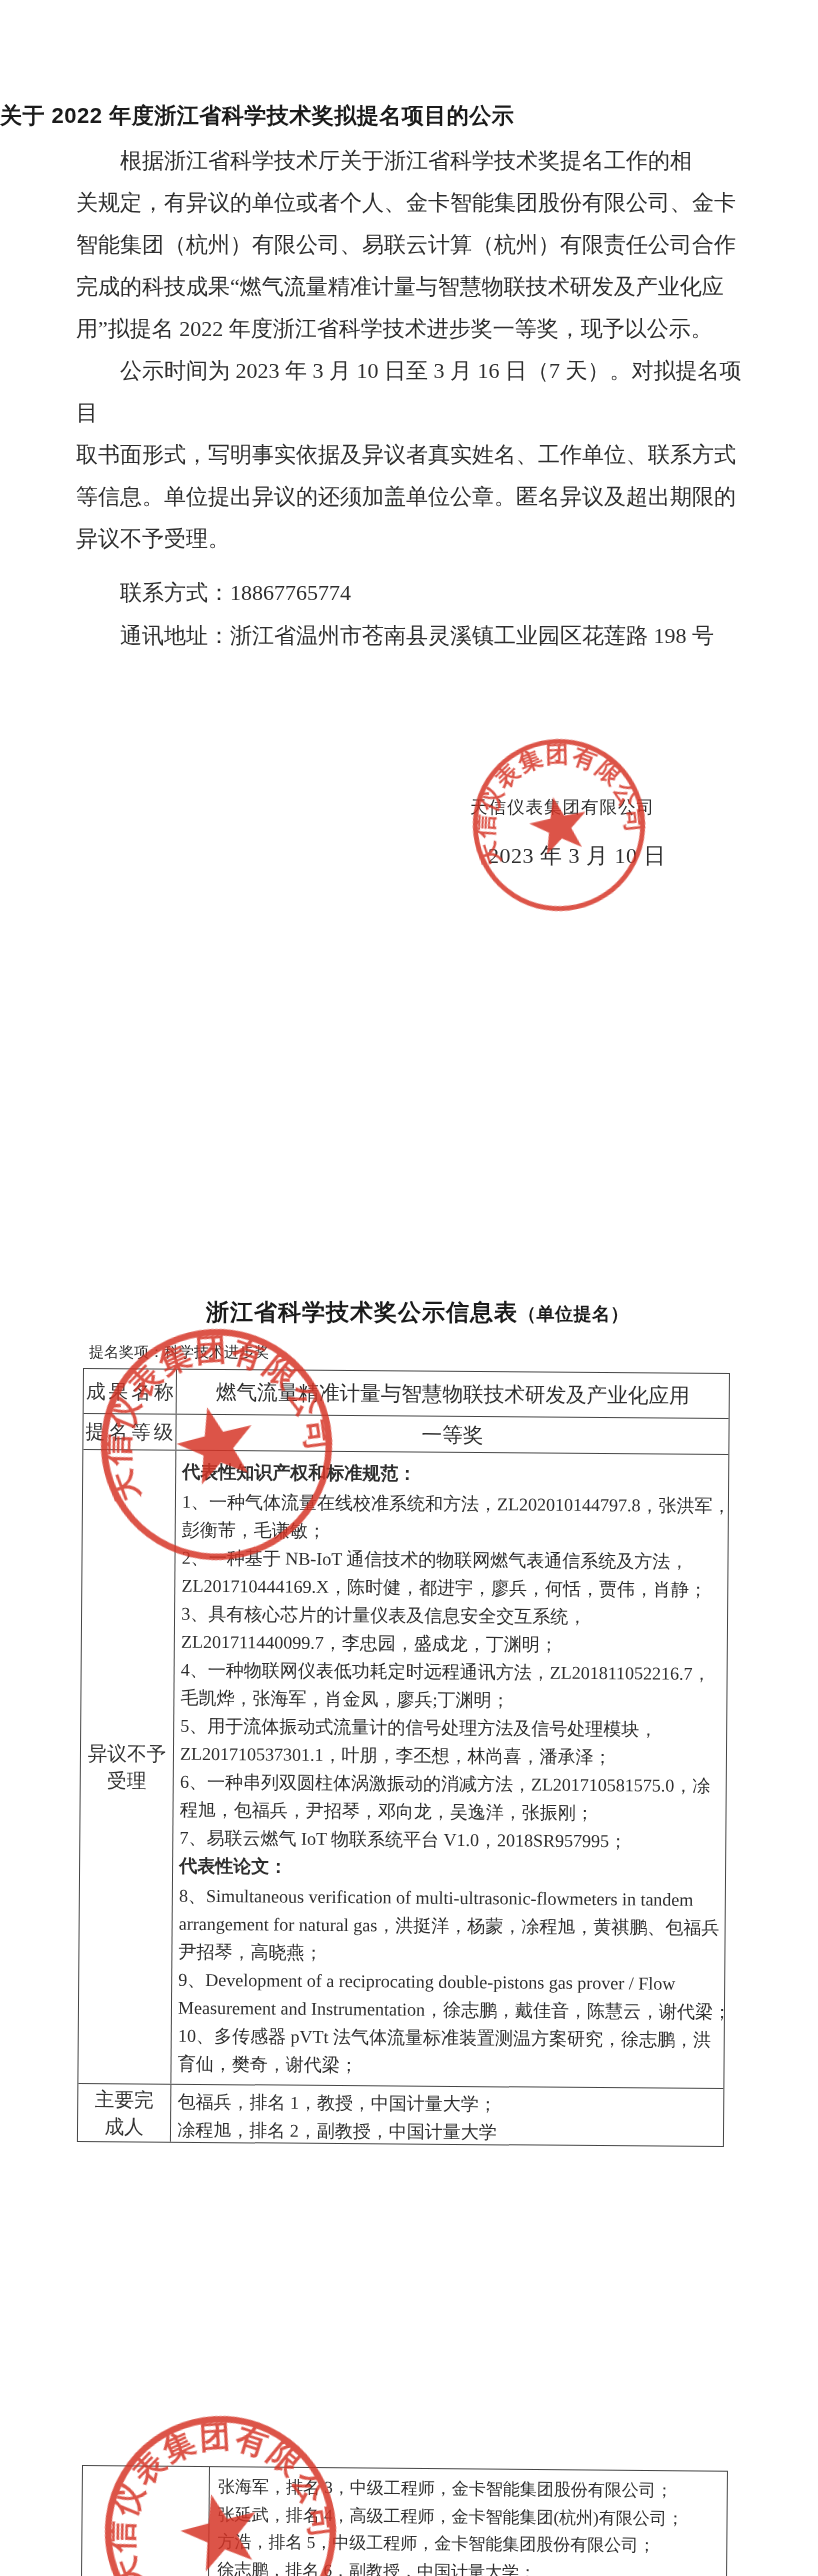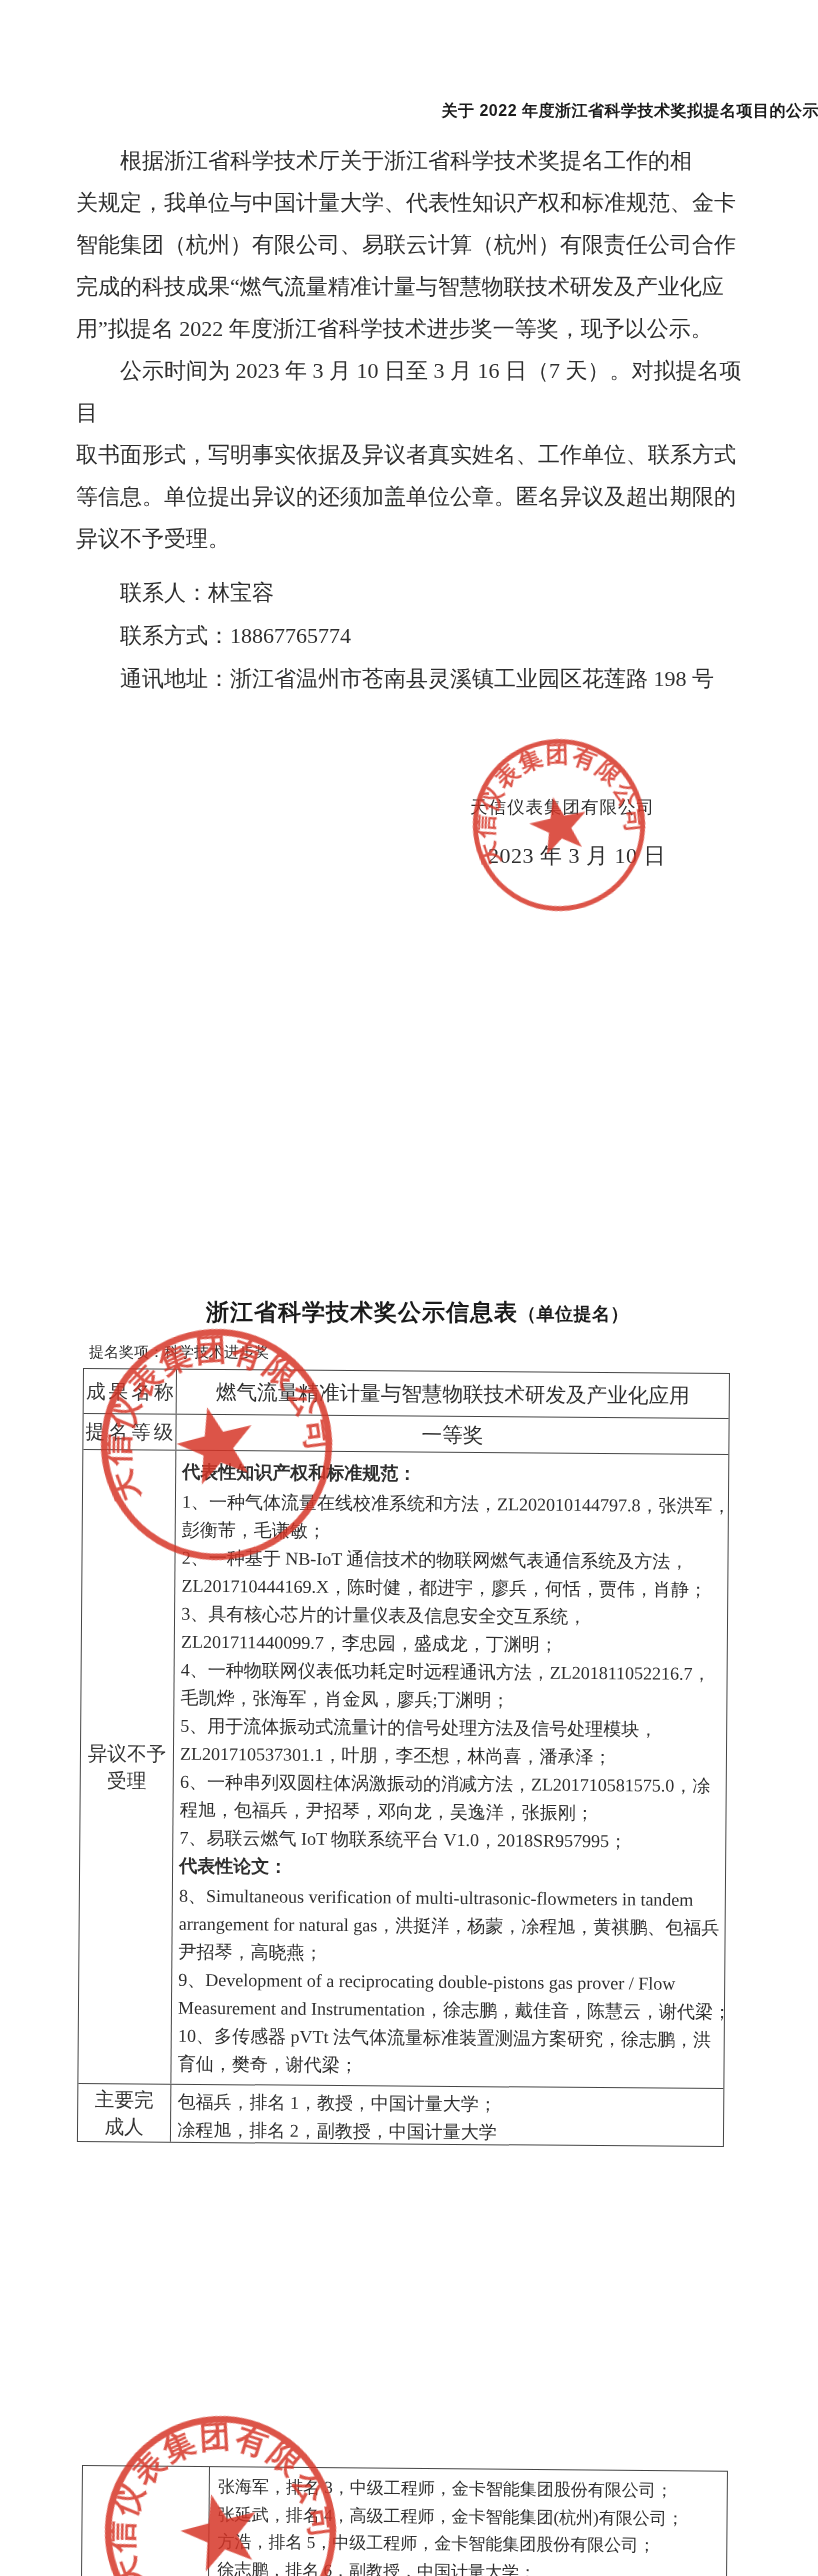--- a/index.html
+++ b/index.html
@@ -6,23 +6,23 @@
   html,body { background:#ffffff; }
   body {
     width:819px; height:3470px; position:relative;
     font-family:"Liberation Serif","DejaVu Serif",serif;
     color:#2e2e2e;
   }
   .abs { position:absolute; }
 
   
   .doc-title {
-    top:101px; left:0; width:100%; text-align:right;
+    top:101px; left:0; width:100%; text-align:left;
     font-family:"Liberation Sans","DejaVu Sans",sans-serif;
-    font-weight:bold; font-size:16px; letter-spacing:0.5px; color:#1b1b1b;
+    font-weight:bold; font-size:22px; letter-spacing:0.5px; color:#1b1b1b;
   }
   .body-block { top:140px; left:76px; width:677px; font-size:22px; line-height:42px; }
   .contact-block { top:571px; left:76px; width:677px; font-size:22px; line-height:43px; }
   .sig { top:795px; left:470px; font-size:17.5px; letter-spacing:1px; }
   .date { top:841px; left:488px; font-size:22px; letter-spacing:0.5px;text-align:right; }
 
   
   .tbl-title {
     top:1297px; left:0; width:100%; text-align:center;
     font-family:"Liberation Sans","DejaVu Sans",sans-serif; font-weight:bold; color:#1b1b1b;
@@ -61,32 +61,31 @@
   .stamp { position:absolute; color:#d63426; opacity:.84; filter:blur(0.2px); }
   .stamp text { fill:currentColor; font-family:"Liberation Sans","DejaVu Sans",sans-serif; font-weight:bold; }
 </style>
 </head>
 <body>
 
 <div class="abs doc-title">关于 2022 年度浙江省科学技术奖拟提名项目的公示</div>
 
 <div class="abs body-block">
     <div>　　根据浙江省科学技术厅关于浙江省科学技术奖提名工作的相</div>
-    <div>关规定，我单位与中国计量大学、代表性知识产权和标准规范、金卡</div>
+    <div>关规定，有异议的单位或者个人、金卡智能集团股份有限公司、金卡</div>
     <div>智能集团（杭州）有限公司、易联云计算（杭州）有限责任公司合作</div>
     <div>完成的科技成果“燃气流量精准计量与智慧物联技术研发及产业化应</div>
     <div>用”拟提名 2022 年度浙江省科学技术进步奖一等奖，现予以公示。</div>
     <div>　　公示时间为 2023 年 3 月 10 日至 3 月 16 日（7 天）。对拟提名项目</div>
     <div>取书面形式，写明事实依据及异议者真实姓名、工作单位、联系方式</div>
     <div>等信息。单位提出异议的还须加盖单位公章。匿名异议及超出期限的</div>
     <div>异议不予受理。</div>
   </div>
 
 <div class="abs contact-block">
-    <div>　　联系人：林宝容</div>
     <div>　　联系方式：18867765774</div>
     <div>　　通讯地址：浙江省温州市苍南县灵溪镇工业园区花莲路 198 号</div>
   </div>
 
 <div class="abs sig">天信仪表集团有限公司</div>
 <div class="abs date">2023 年 3 月 10 日</div>
 
 <div class="abs tbl-title">
   <span class="main">浙江省科学技术奖公示信息表</span><span class="sub">（单位提名）</span>
 </div>

